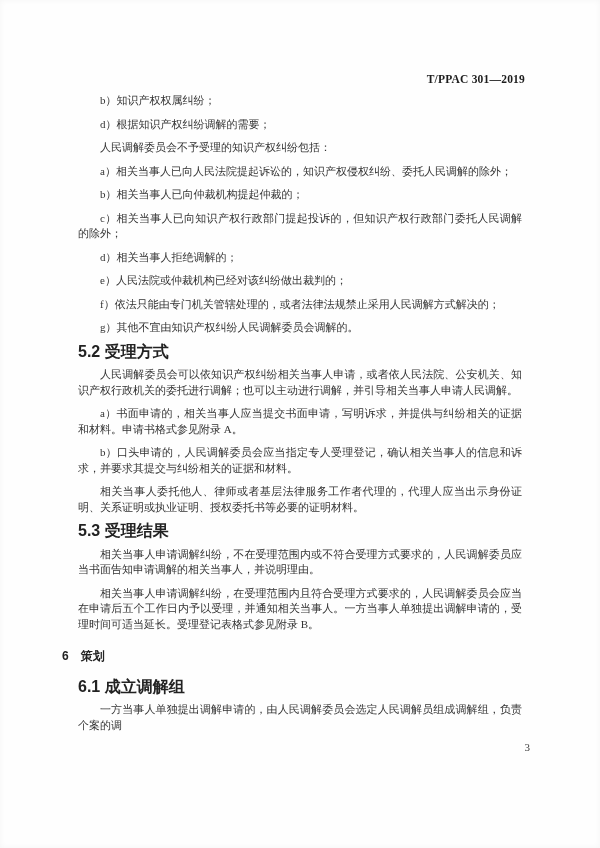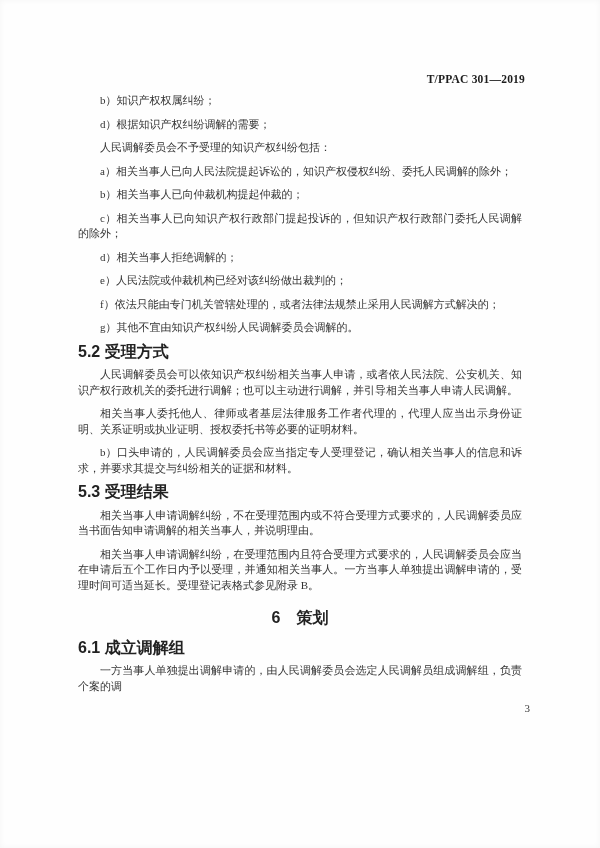--- a/index.html
+++ b/index.html
@@ -38,22 +38,21 @@
   .heading{
     font-family:"Liberation Sans","DejaVu Sans",sans-serif;
     font-weight:700;
     text-indent:0;
     font-size:16px;
     color:#222;
     text-align:left;
   }
   .chapter{
     margin:17px 0 14px 0;
-    font-size:16px;
-    text-align:center;
+    font-size:12px;
   }
   .page-num{
     text-align:right;
     padding-right:8px;
     margin-top:8px;
     font-size:11px;
     color:#3a3a3a;
   }
 </style>
 </head>
@@ -71,22 +70,23 @@
     <div class="blk">a）相关当事人已向人民法院提起诉讼的，知识产权侵权纠纷、委托人民调解的除外；</div>
     <div class="blk">b）相关当事人已向仲裁机构提起仲裁的；</div>
     <div class="blk">c）相关当事人已向知识产权行政部门提起投诉的，但知识产权行政部门委托人民调解的除外；</div>
     <div class="blk">d）相关当事人拒绝调解的；</div>
     <div class="blk">e）人民法院或仲裁机构已经对该纠纷做出裁判的；</div>
     <div class="blk">f）依法只能由专门机关管辖处理的，或者法律法规禁止采用人民调解方式解决的；</div>
     <div class="blk">g）其他不宜由知识产权纠纷人民调解委员会调解的。</div>
 
     <div class="blk heading">5.2 受理方式</div>
     <div class="blk">人民调解委员会可以依知识产权纠纷相关当事人申请，或者依人民法院、公安机关、知识产权行政机关的委托进行调解；也可以主动进行调解，并引导相关当事人申请人民调解。</div>
+    <div class="blk">a）书面申请的，相关当事人应当提交书面申请，写明诉求，并提供与纠纷相关的证据和材料。申请书格式参见附录 A。</div>
+    <div class="blk">b）口头申请的，人民调解委员会应当指定专人受理登记，确认相关当事人的信息和诉求，并要求其提交与纠纷相关的证据和材料。</div>
     <div class="blk">相关当事人委托他人、律师或者基层法律服务工作者代理的，代理人应当出示身份证明、关系证明或执业证明、授权委托书等必要的证明材料。</div>
-    <div class="blk">b）口头申请的，人民调解委员会应当指定专人受理登记，确认相关当事人的信息和诉求，并要求其提交与纠纷相关的证据和材料。</div>
 
     <div class="blk heading">5.3 受理结果</div>
     <div class="blk">相关当事人申请调解纠纷，不在受理范围内或不符合受理方式要求的，人民调解委员应当书面告知申请调解的相关当事人，并说明理由。</div>
     <div class="blk">相关当事人申请调解纠纷，在受理范围内且符合受理方式要求的，人民调解委员会应当在申请后五个工作日内予以受理，并通知相关当事人。一方当事人单独提出调解申请的，受理时间可适当延长。受理登记表格式参见附录 B。</div>
 
     <div class="blk heading chapter">6　策划</div>
     <div class="blk heading">6.1 成立调解组</div>
     <div class="blk">一方当事人单独提出调解申请的，由人民调解委员会选定人民调解员组成调解组，负责个案的调</div>
 
     <div class="page-num">3</div>

